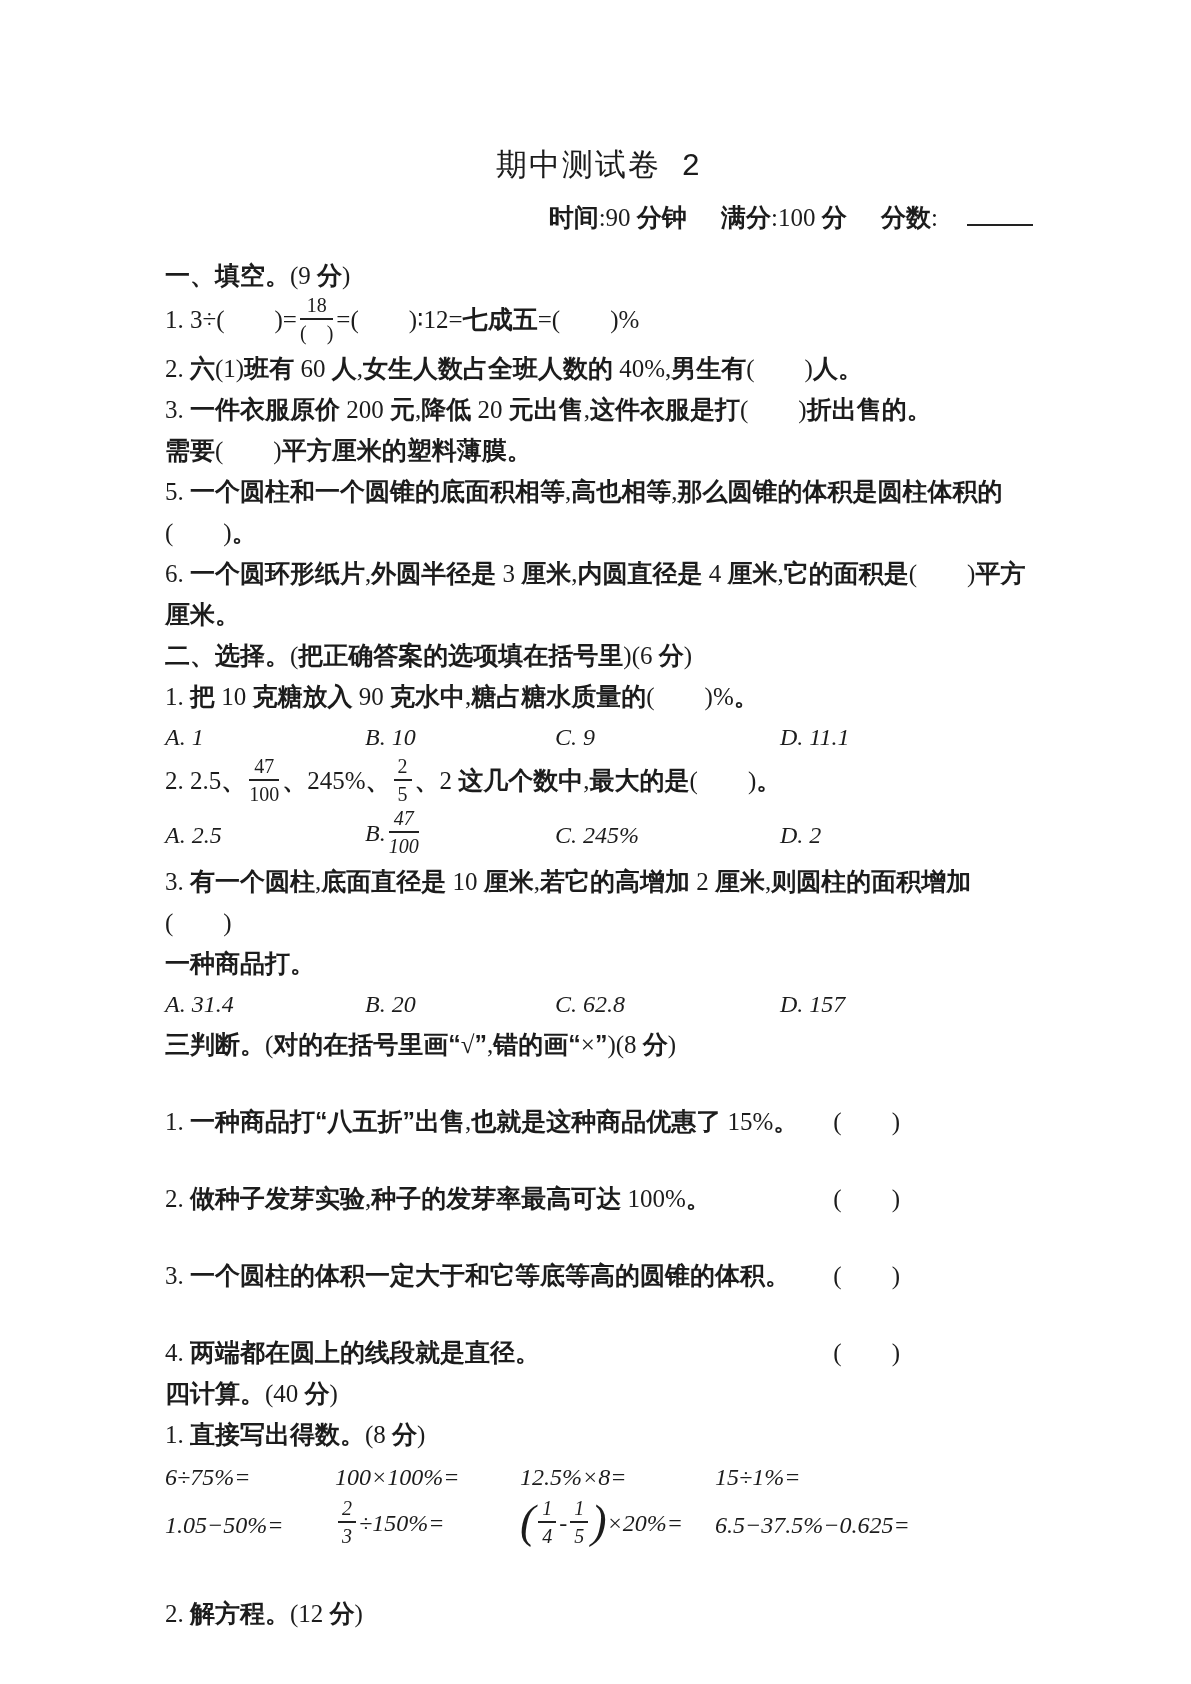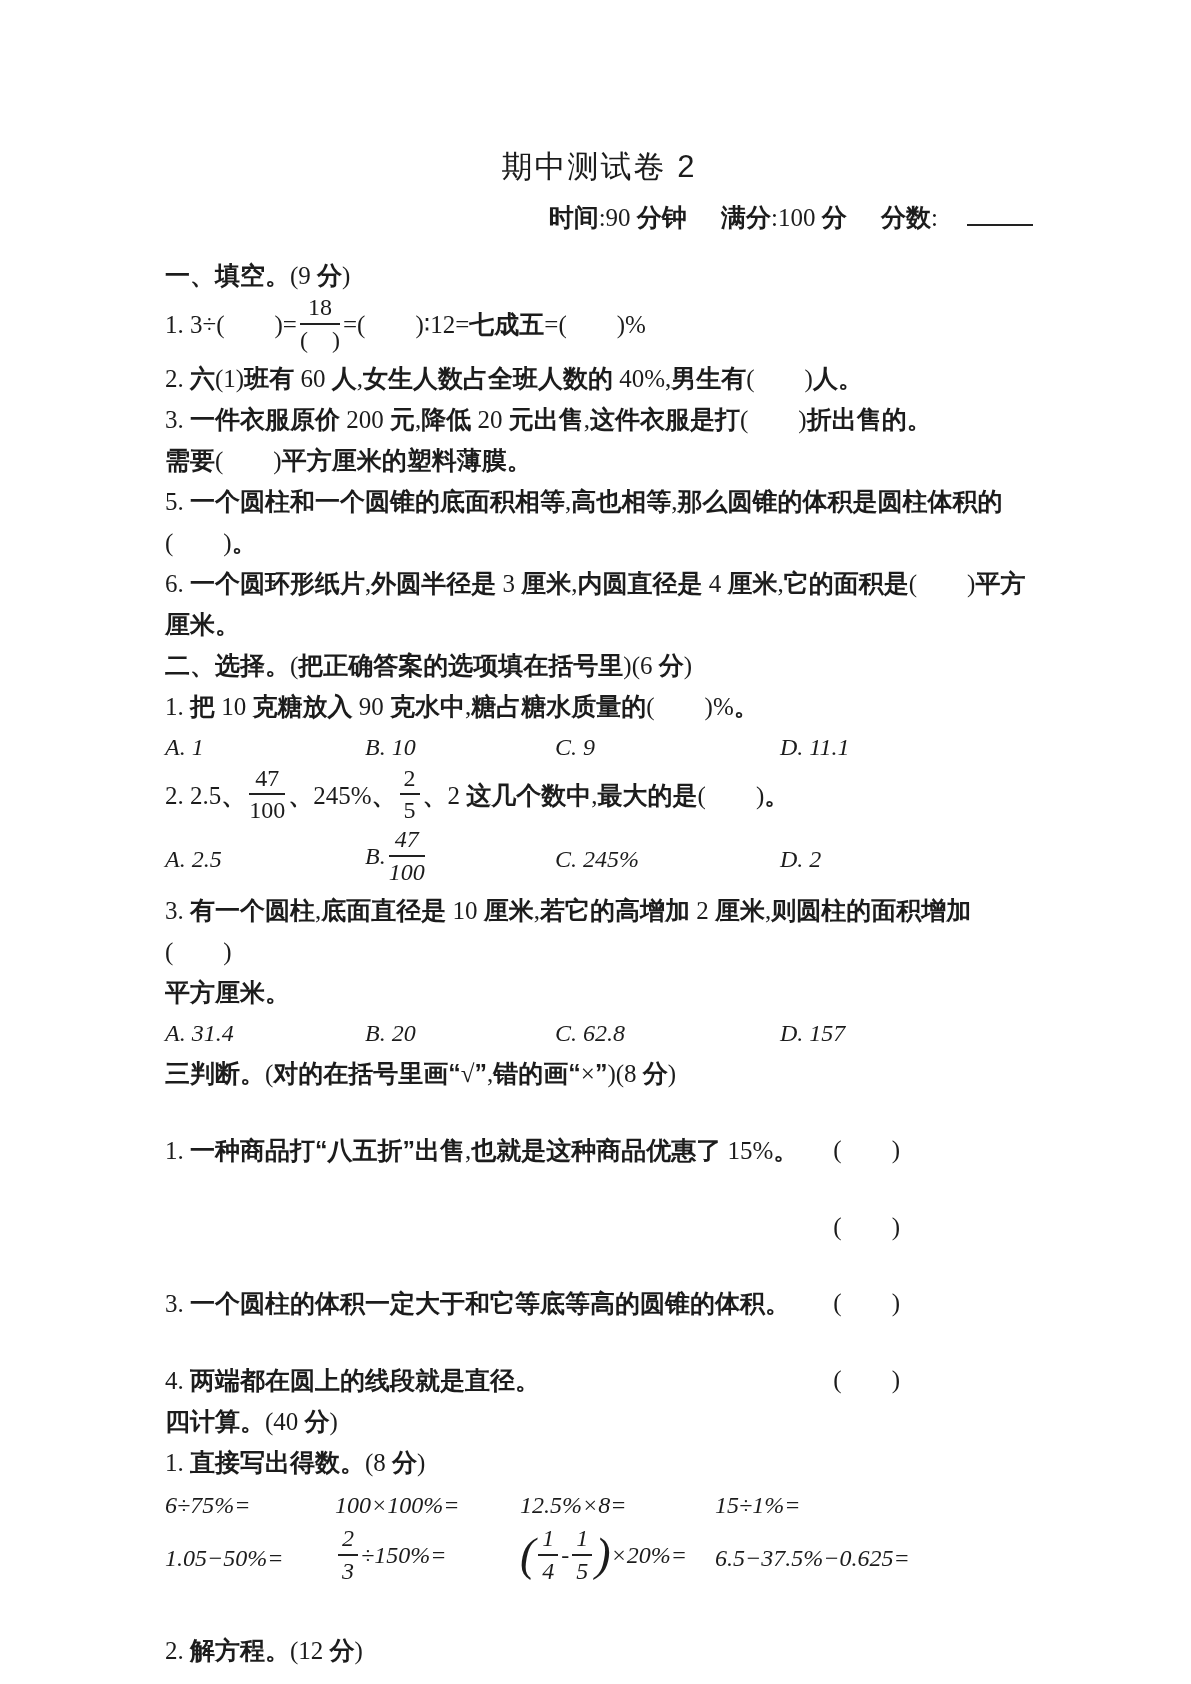--- a/index.html
+++ b/index.html
@@ -3,36 +3,36 @@
 <meta charset="utf-8">
 <style>
   html,body{margin:0;padding:0;background:#ffffff;}
   .page{
     width:1191px;height:1684px;background:#fff;color:#1c1c1c;
     box-sizing:border-box;padding:148px 158px 0 165px;overflow:hidden;
     font-size:25px;font-family:"Liberation Serif","DejaVu Serif",serif;
   }
   .title{
     margin:0;text-align:center;font-weight:400;font-size:31px;letter-spacing:2px;
-    font-family:Liberation Sans, sans-serif;line-height:38px;
+    font-family:Liberation Mono, monospace;line-height:38px;
   }
   .meta{margin-top:14px;padding-left:372px;line-height:34px;white-space:nowrap;text-align:right;}
   .meta .mitem{margin-right:28px;}
   .meta .mitem:last-child{margin-right:0;}
   .score-blank{
     display:inline-block;width:66px;height:24px;margin-left:1px;
     border-bottom:2px solid #222;vertical-align:baseline;
   }
   .doc{margin-top:20px;}
   .line{line-height:40px;min-height:40px;}
   .zh{font-family:"Liberation Sans","DejaVu Sans",sans-serif;font-weight:700;}
   .num{font-family:"Liberation Serif","DejaVu Serif",serif;font-weight:400;}
   .frac{
     display:inline-block;text-align:center;vertical-align:middle;
-    font-family:"Liberation Serif","DejaVu Serif",serif;font-size:24px;
+    font-family:"Liberation Serif","DejaVu Serif",serif;font-size:20px;
     line-height:1.2;margin:0 3px;position:relative;top:-3px;
   }
   .frac .fn{display:block;border-bottom:2px solid #222;padding:0 4px 1px;}
   .frac .fd{display:block;padding-top:1px;}
   .bigp{
     display:inline-block;font-size:46px;line-height:1;vertical-align:middle;
     position:relative;top:-3px;font-family:"Liberation Serif","DejaVu Serif",serif;
   }
   .optrow{
     display:grid;grid-template-columns:200px 190px 225px auto;
@@ -76,33 +76,34 @@
         <div class="cell"><span class="num">D.  11.1</span></div>
       </div>
       <div class="line"><span class="num">2. 2.5</span><span class="zh">、</span><span class="frac"><span class="fn">47</span><span class="fd">100</span></span><span class="zh">、</span><span class="num">245%</span><span class="zh">、</span><span class="frac"><span class="fn">2</span><span class="fd">5</span></span><span class="zh">、</span><span class="num">2 </span><span class="zh">这几个数中</span><span class="num">,</span><span class="zh">最大的是</span><span class="num">(</span><span class="zh">　　</span><span class="num">)</span><span class="zh">。</span></div>
       <div class="optrow">
         <div class="cell"><span class="num">A.  2.5</span></div>
         <div class="cell"><span class="num">B.</span><span class="frac"><span class="fn">47</span><span class="fd">100</span></span></div>
         <div class="cell"><span class="num">C.  245%</span></div>
         <div class="cell"><span class="num">D.  2</span></div>
       </div>
       <div class="line"><span class="num">3. </span><span class="zh">有一个圆柱</span><span class="num">,</span><span class="zh">底面直径是</span><span class="num"> 10 </span><span class="zh">厘米</span><span class="num">,</span><span class="zh">若它的高增加</span><span class="num"> 2 </span><span class="zh">厘米</span><span class="num">,</span><span class="zh">则圆柱的面积增加</span><span class="num">(</span><span class="zh">　　</span><span class="num">)</span></div>
-      <div class="line"><span class="zh">平方厘米。</span></div>
+      <div class="line"><span class="zh">一种商品打。</span></div>
       <div class="optrow">
         <div class="cell"><span class="num">A.  31.4</span></div>
         <div class="cell"><span class="num">B.  20</span></div>
         <div class="cell"><span class="num">C.  62.8</span></div>
         <div class="cell"><span class="num">D.  157</span></div>
       </div>
       <div class="line"><span class="zh">三判断。</span><span class="num">(</span><span class="zh">对的在括号里画“</span><span class="num">√</span><span class="zh">”</span><span class="num">,</span><span class="zh">错的画“</span><span class="num">×</span><span class="zh">”</span><span class="num">)(8 </span><span class="zh">分</span><span class="num">)</span></div>
       <div class="line judge">
         <span><span class="num">1. </span><span class="zh">一种商品打“八五折”出售</span><span class="num">,</span><span class="zh">也就是这种商品优惠了</span><span class="num"> 15%</span><span class="zh">。</span></span>
         <span class="jparen num">(　　)</span>
       </div>
       <div class="line judge">
+        <span><span class="num">2. </span><span class="zh">做种子发芽实验</span><span class="num">,</span><span class="zh">种子的发芽率最高可达</span><span class="num"> 100%</span><span class="zh">。</span></span>
         <span class="jparen num">(　　)</span>
       </div>
       <div class="line judge">
         <span><span class="num">3. </span><span class="zh">一个圆柱的体积一定大于和它等底等高的圆锥的体积。</span></span>
         <span class="jparen num">(　　)</span>
       </div>
       <div class="line judge">
         <span><span class="num">4. </span><span class="zh">两端都在圆上的线段就是直径。</span></span>
         <span class="jparen num">(　　)</span>
       </div>

